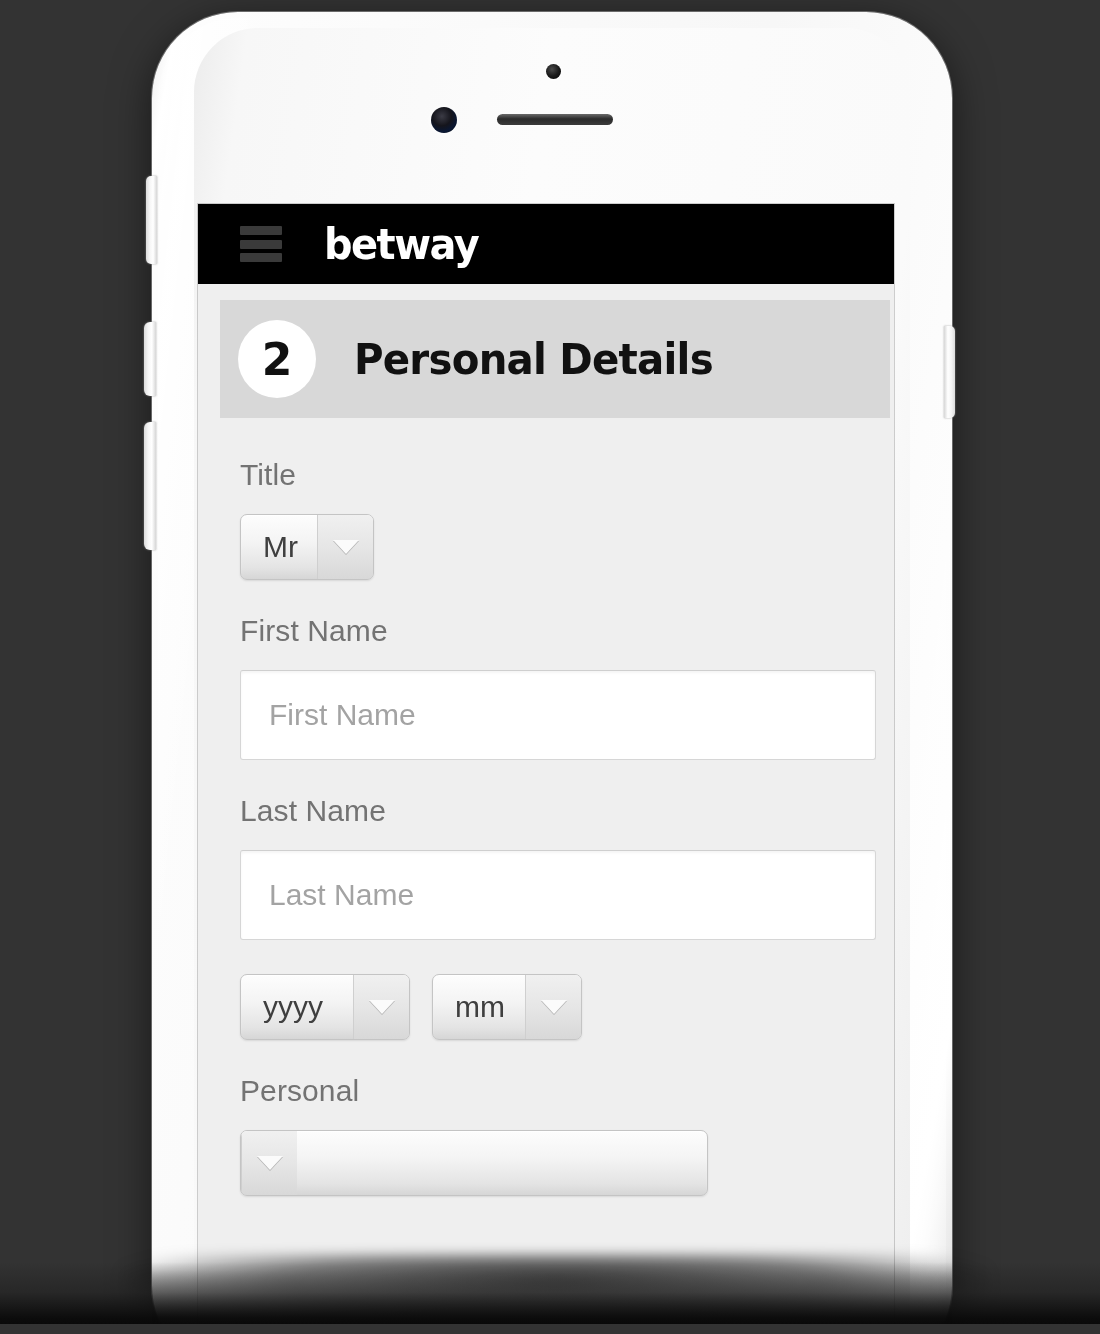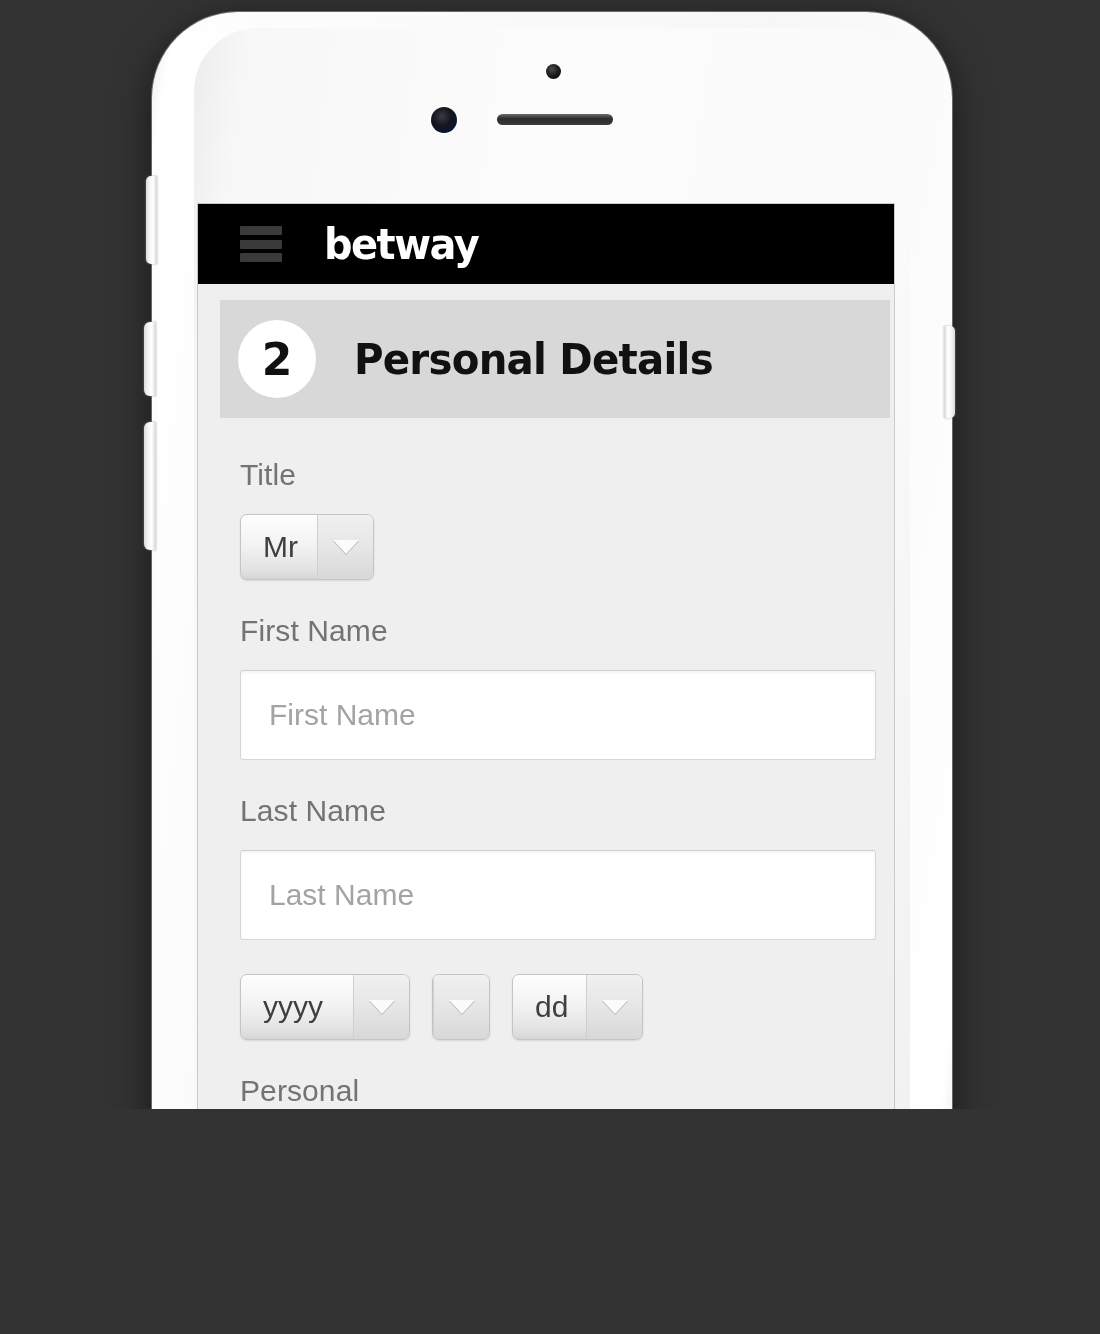--- a/index.html
+++ b/index.html
@@ -8,21 +8,21 @@
     width: 1100px;
     height: 1334px;
     overflow: hidden;
     background: #333333;
     font-family: "Liberation Sans", sans-serif;
   }
 
   #stage {
     position: relative;
     width: 1100px;
-    height: 1109px;
+    height: 1324px;
     background: #333333;
     overflow: hidden;
   }
 
   
   .ground-shadow {
     position: absolute;
     left: 120px;
     top: 1255px;
     width: 870px;
@@ -370,26 +370,21 @@
 
         <div class="field">
           <div class="dob-row">
             <div class="select-pill pill-yyyy">
               <div class="select-value">yyyy</div>
               <div class="select-arrow">
                 <div class="arrow-tri"></div>
               </div>
             </div>
             <div class="select-pill pill-mm">
-              <div class="select-arrow">
-                <div class="arrow-tri"></div>
-              </div>
-            </div>
-            <div class="select-pill pill-dd">
-              <div class="select-value">dd</div>
+              <div class="select-value">mm</div>
               <div class="select-arrow">
                 <div class="arrow-tri"></div>
               </div>
             </div>
           </div>
         </div>
 
         <div class="field">
           <div class="field-label">Personal</div>
           <div class="select-pill pill-country">

